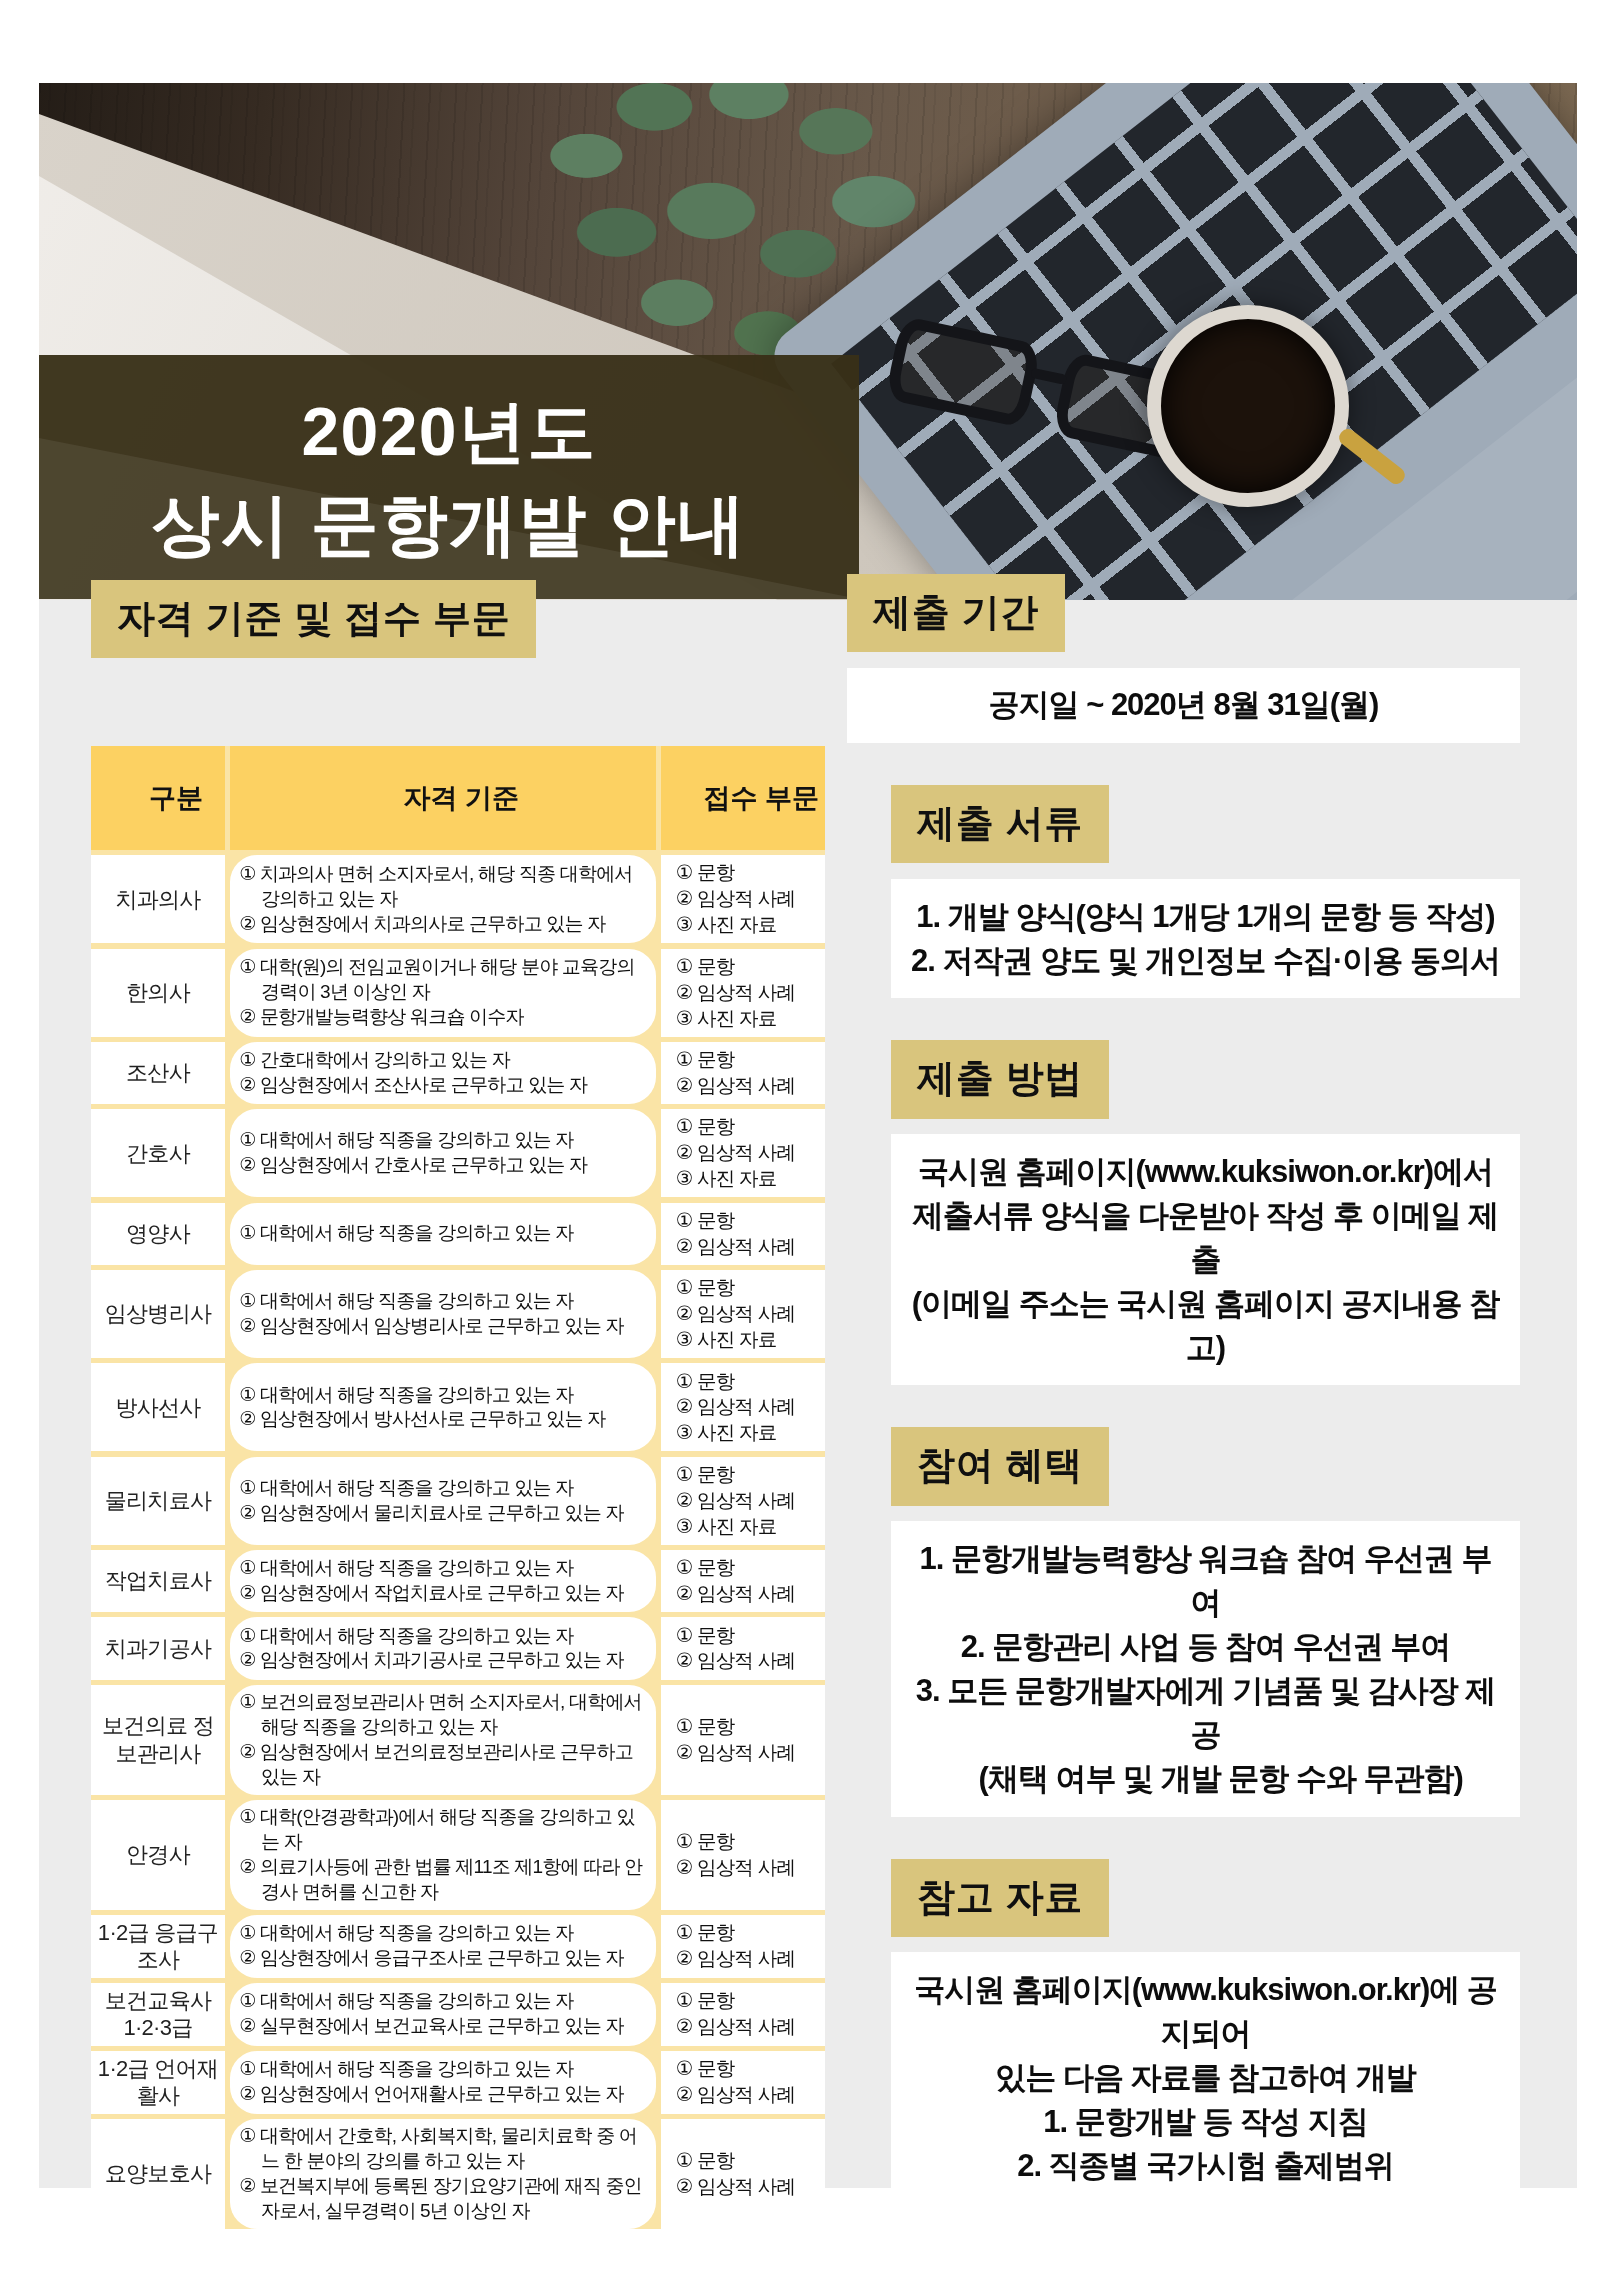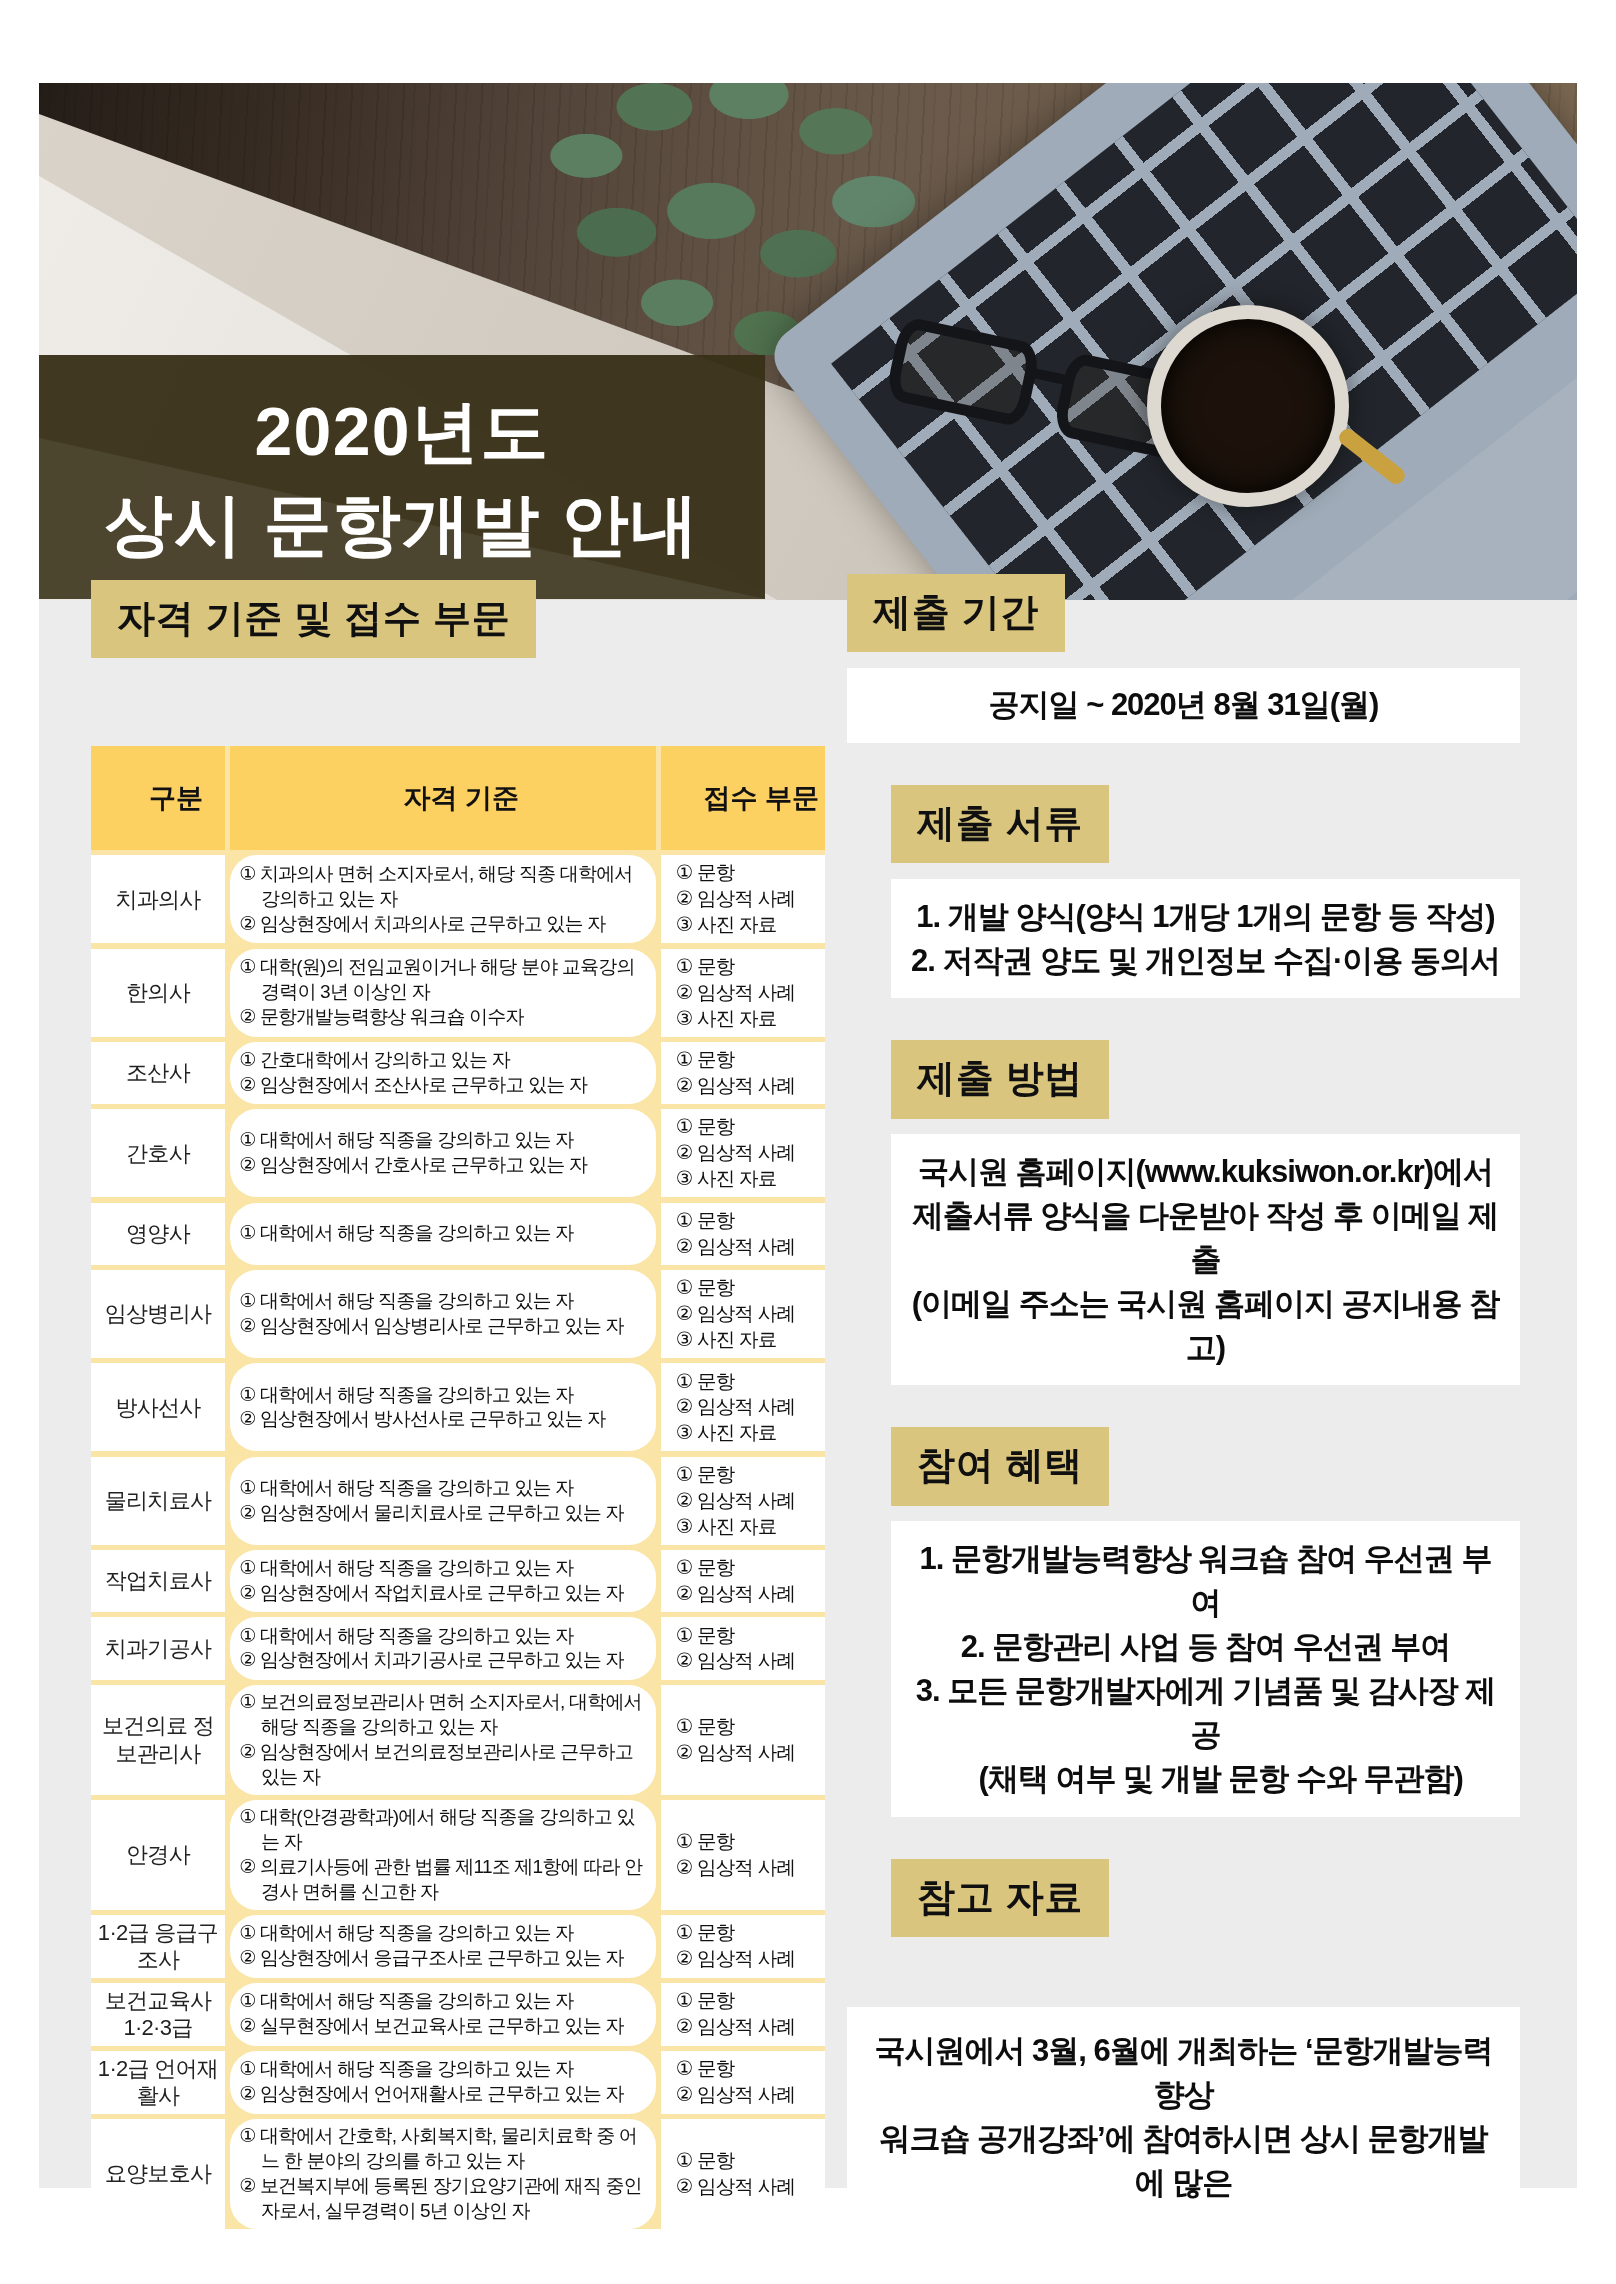--- a/index.html
+++ b/index.html
@@ -46,21 +46,21 @@
   .glasses{position:absolute;left:841px;top:274px;width:417px;height:169px;transform:rotate(12deg);}
   .lens{position:absolute;width:143px;height:85px;border:11.7px solid #141519;border-radius:19.5px/30px;background:rgba(52,46,40,.30);}
   .lens.l2{left:171px;}
   .bridge{position:absolute;left:138px;top:23.5px;width:36px;height:10.4px;background:#141519;border-radius:5.2px;}
   .temple{position:absolute;left:306px;top:19.5px;width:130px;height:10.4px;background:#141519;border-radius:5.2px;transform:rotate(24deg);}
   .cup{position:absolute;left:1108px;top:222px;width:202px;height:202px;border-radius:50%;
     background:#1c120b;border:14.3px solid #ddd8d0;box-shadow:0 0 26px rgba(0,0,0,.45), inset 0 0 33px #000;}
   .spoon{position:absolute;left:1294px;top:365px;width:78px;height:17px;background:#c9a23f;border-radius:7.8px;transform:rotate(38deg);}
 
   
-  .banner{position:absolute;left:0;top:272px;width:726px;height:244px;background:rgba(56,48,24,.96);
+  .banner{position:absolute;left:0;top:272px;width:820px;height:244px;background:rgba(56,48,24,.96);
     display:flex;flex-direction:column;align-items:center;justify-content:center;gap:25px;}
   .banner:before{content:"";position:absolute;inset:0;background:rgba(255,255,255,.07);
     clip-path:polygon(0 34%, 100% 100%, 0 100%);}
   .banner .t{position:relative;color:#fff;font-weight:bold;font-size:68px;letter-spacing:1.3px;line-height:1;}
 
   
   .sec-head{display:inline-block;background:var(--tan);color:#101010;font-weight:bold;
     font-size:38px;letter-spacing:0.7px;padding:13px 26px 14.3px 26px;}
 
   
@@ -357,20 +357,26 @@
     <div class="sec-body">
             <div class="sec-line">1. 문항개발능력향상 워크숍 참여 우선권 부여</div>
             <div class="sec-line">2. 문항관리 사업 등 참여 우선권 부여</div>
             <div class="sec-line">3. 모든 문항개발자에게 기념품 및 감사장 제공</div>
             <div class="sec-line">    (채택 여부 및 개발 문항 수와 무관함)</div>
           </div>
   </div>
 
   <div class="r-sec gap-a">
     <div class="sec-head">참고 자료</div>
+    <div class="sec-body">
+            <div class="sec-line">국시원 홈페이지(www.kuksiwon.or.kr)에 공지되어</div>
+            <div class="sec-line">있는 다음 자료를 참고하여 개발</div>
+            <div class="sec-line">1. 문항개발 등 작성 지침</div>
+            <div class="sec-line">2. 직종별 국가시험 출제범위</div>
+          </div>
   </div>
 <div class="notice">
         <div class="p1">
             <div class="sec-line">국시원에서 3월, 6월에 개최하는 ‘문항개발능력향상</div>
             <div class="sec-line">워크숍 공개강좌’에 참여하시면 상시 문항개발에 많은</div>
           </div>
 
       </div>
 
     </div>

